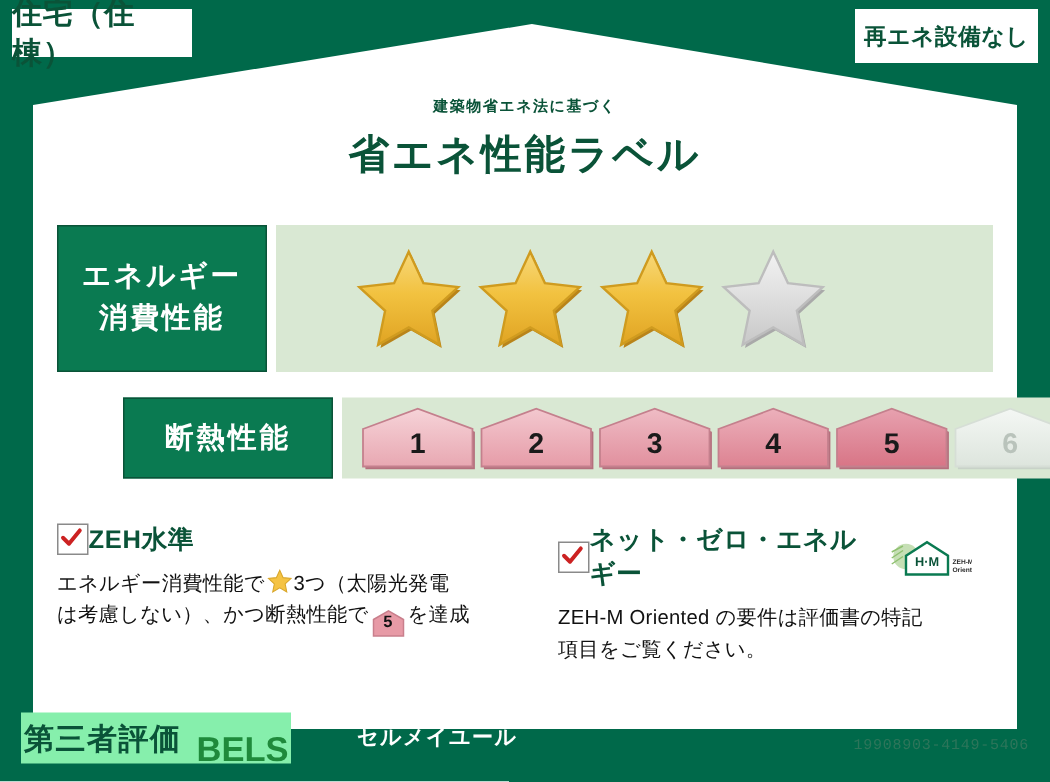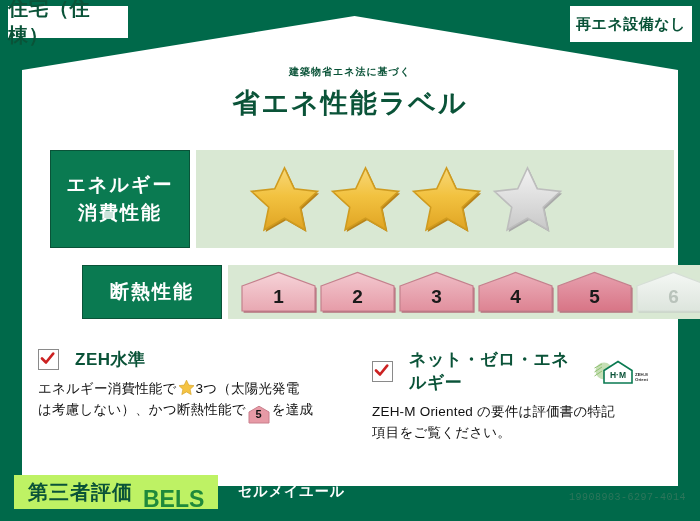--- a/index.html
+++ b/index.html
@@ -48,21 +48,21 @@
     font-size:10px;font-weight:bold;color:#0a5338;letter-spacing:1px;
     line-height:20px;
   }
   #title-main{
     font-size:27px;font-weight:bold;color:#0a5338;letter-spacing:2px;
     line-height:34px;margin-top:4px;
   }
 
   
   .perf-row{position:absolute;display:flex;align-items:stretch;}
-  #row-energy{left:38px;top:150px;width:624px;height:98px;margin-left:12px;}
+  #row-energy{left:38px;top:150px;width:624px;height:98px;}
   #row-insul {left:38px;top:265px;width:624px;height:54px;padding-left:44px;}
 
   .row-label{
     background:#0a7a51;
     color:#ffffff;
     font-weight:bold;
     display:flex;flex-direction:column;align-items:center;justify-content:center;
     box-sizing:border-box;
     border:1px solid #0a5338;
     flex:0 0 140px;
@@ -99,21 +99,21 @@
   .house.on span{color:#1a1a1a;}
   .house.off span{color:#b9c3bb;}
 
   
   .notes{
     position:absolute;left:38px;top:348px;width:624px;height:86px;
     display:flex;
   }
   .note-col{flex:1 1 50%;box-sizing:border-box;padding-right:14px;position:relative;}
   .note-col.right{padding-left:22px;border-left:0;}
-  .note-head{display:flex;align-items:center;gap:16px;margin-bottom:7px;}
+  .note-head{display:flex;align-items:center;gap:0;margin-bottom:7px;}
   .checkbox{
     width:19px;height:19px;border:1.5px solid #8a8a8a;background:#fff;
     position:relative;flex:0 0 19px;
   }
   .checkbox svg{position:absolute;left:1px;top:1px;}
   .note-title{font-size:17px;font-weight:bold;color:#0a5338;letter-spacing:0.5px;}
   .note-body{
     font-size:13.5px;color:#111;line-height:21px;letter-spacing:0.2px;
   }
   .inline-star{vertical-align:-3px;margin:0 1px;}
@@ -127,21 +127,21 @@
     font-size:11px;line-height:19px;color:#111;font-weight:bold;
   }
   .zehm-logo{margin-left:4px;display:flex;align-items:flex-end;}
 
   
   #footer{
     position:absolute;left:0;bottom:0;width:700px;height:52px;
   }
   #bels-box{
     position:absolute;left:14px;top:6px;height:34px;
-    background:#bef264;display:flex;align-items:center;padding:0 14px;
+    background:#86efac;display:flex;align-items:center;padding:0 2px;
     box-sizing:border-box;
   }
   #bels-jp{font-size:20px;font-weight:bold;color:#0a5338;letter-spacing:1px;}
   #bels-en{font-size:23px;font-weight:bold;color:#1f8a3b;margin-left:10px;letter-spacing:0px;margin-top:15px;}
   #builder-name{
     position:absolute;left:238px;top:14px;
     font-size:14px;color:#ffffff;font-weight:bold;letter-spacing:1px;text-align:right;
   }
   #pitat-logo{
     position:absolute;right:10px;top:-24px;
@@ -376,16 +376,16 @@
   </div>
 
   <div id="footer">
     <div id="bels-box">
       <span id="bels-jp">第三者評価</span>
       <span id="bels-en">BELS</span>
     </div>
     <div id="builder-name">セルメイユール</div>
 
 
-    <div id="watermark">19908903-6297-4014</div>
+    <div id="watermark">19908903-4149-5406</div>
   </div>
 
 </div>
 
 </body></html>

